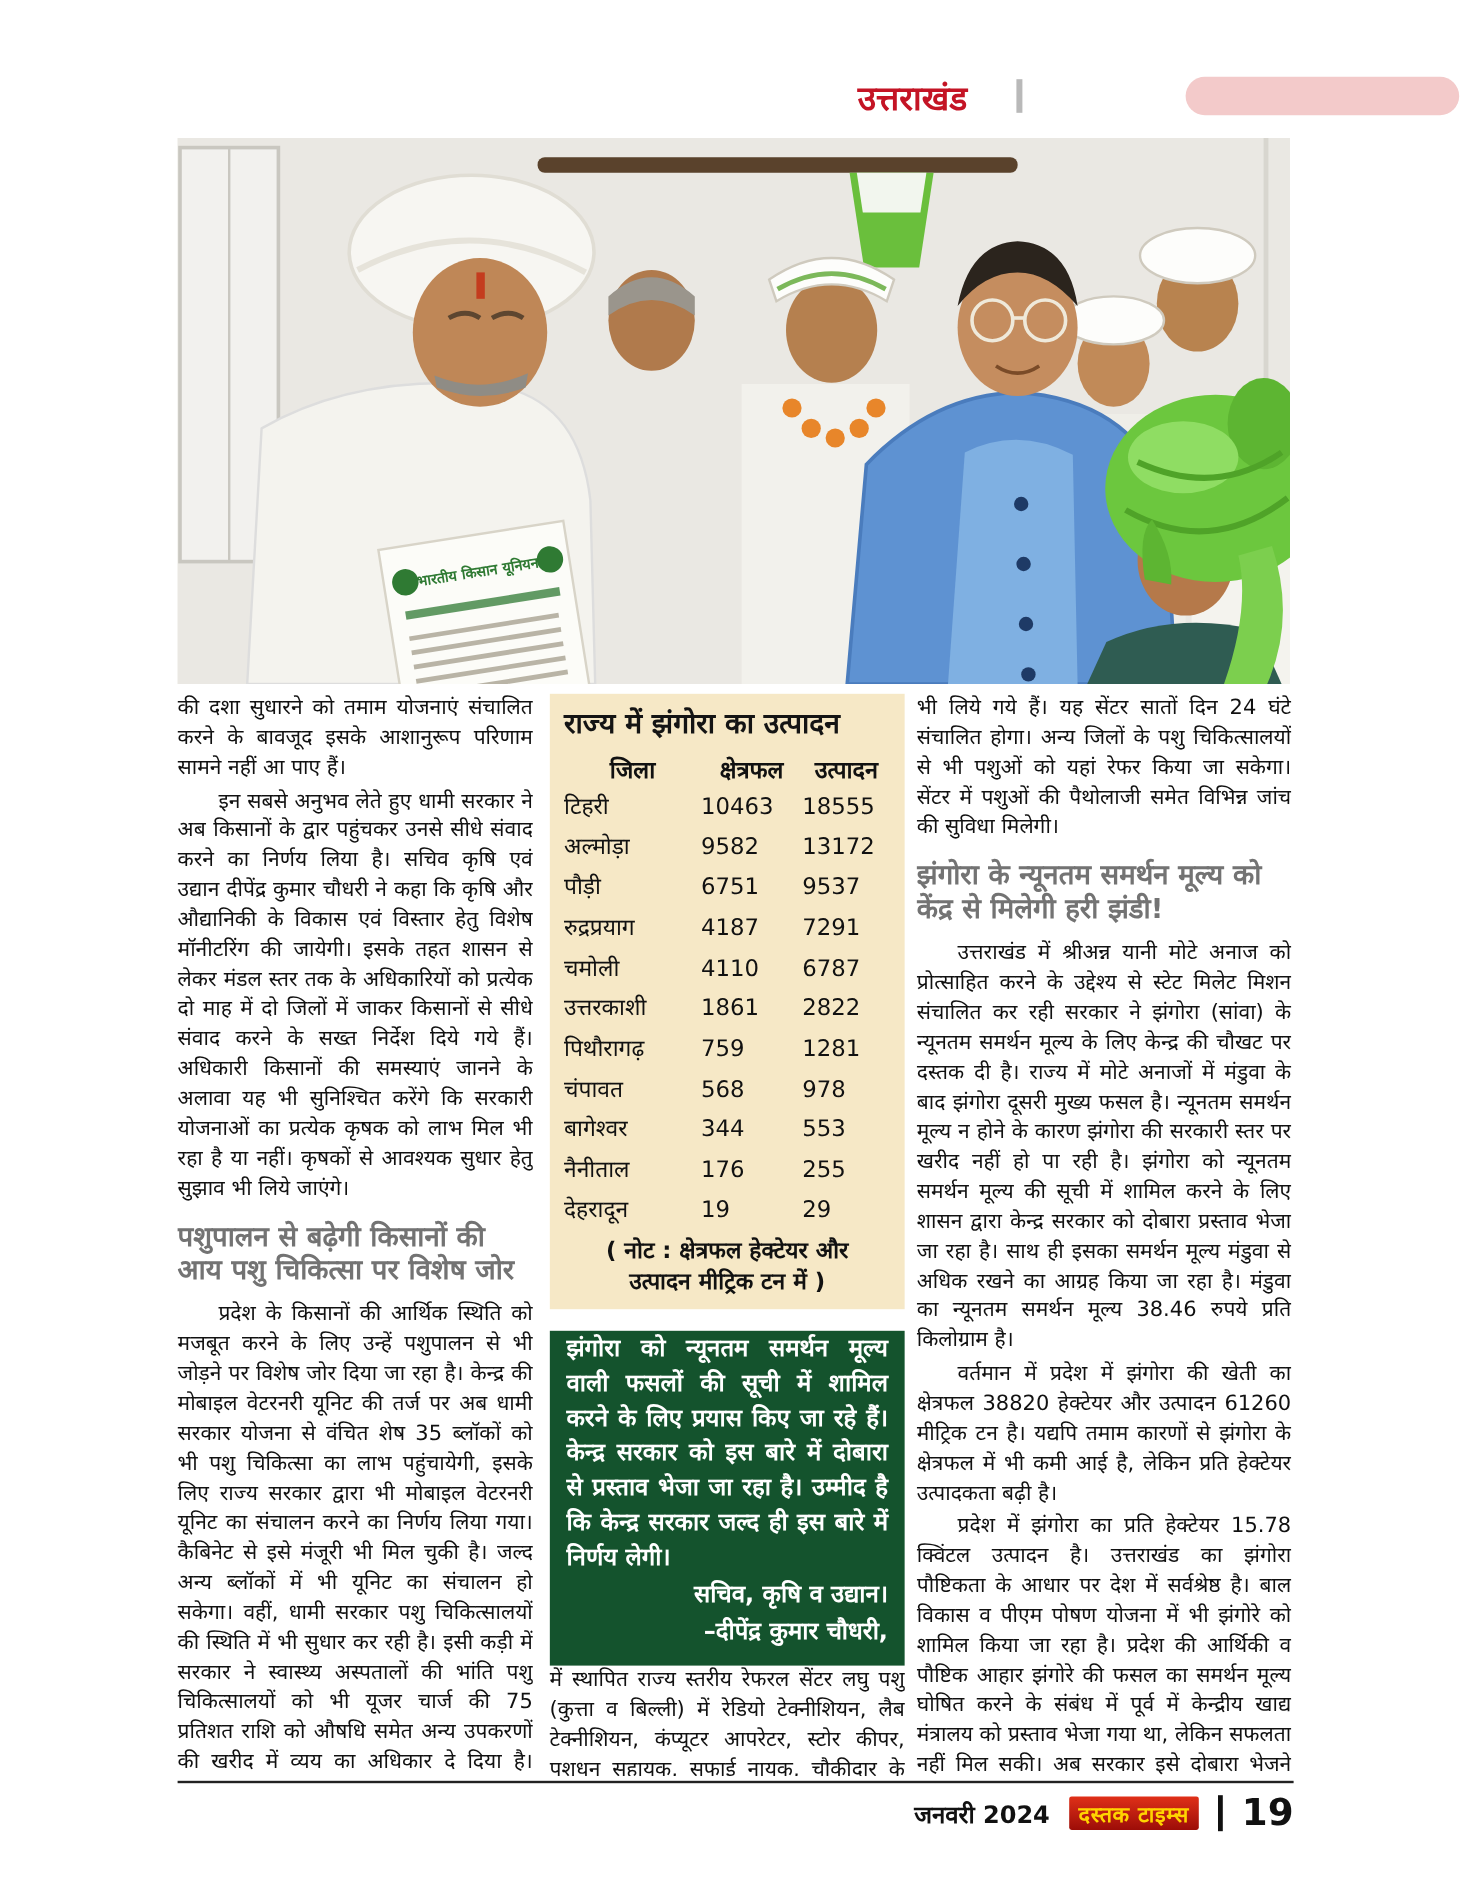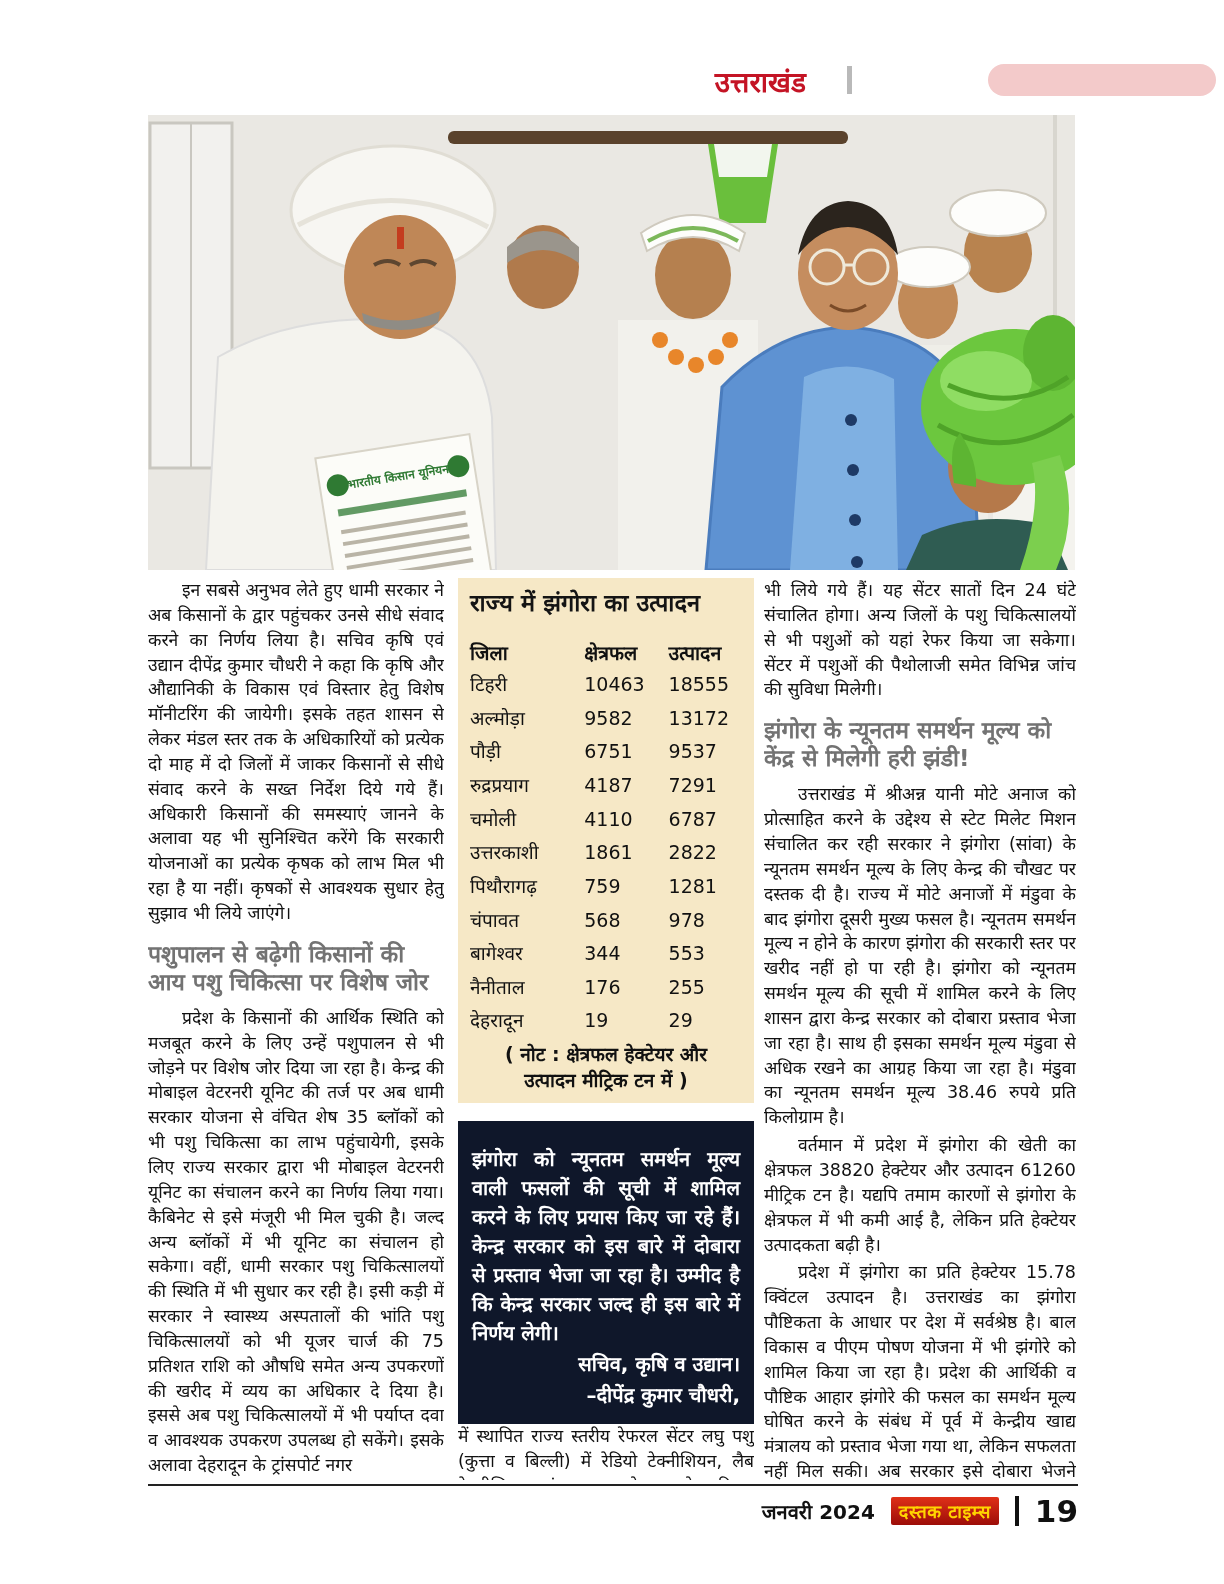--- a/index.html
+++ b/index.html
@@ -17,30 +17,30 @@
   
   .col{position:absolute;top:578px;height:902px;overflow:hidden;text-align:justify;}
   .col-left{left:148px;width:296px;}
   .col-mid{left:458px;width:296px;}
   .col-right{left:764px;width:312px;}
   .col p{margin:0 0 3px 0;font-size:17.5px;line-height:1.42;}
   .col p.ind{text-indent:34px;}
   .subhead{font-weight:bold;font-size:23px;line-height:1.22;margin:14px 0 10px 0;text-align:left;color:#737373;}
   
   .stat-box{background:#f6e8c6;padding:12px 12px 10px 12px;}
-  .stat-title{font-weight:bold;font-size:23.5px;line-height:1.15;margin-bottom:20px;color:#141414;text-align:left;}
+  .stat-title{font-weight:bold;font-size:23.5px;line-height:1.15;margin-bottom:8px;color:#141414;text-align:left;}
   .stat-box table{width:100%;border-collapse:collapse;font-size:19px;}
-  .stat-box th{text-align:left;font-weight:bold;padding:2px 0;font-size:19.5px;}
+  .stat-box th{text-align:center;font-weight:bold;padding:2px 0;font-size:19.5px;}
   .stat-box td{padding:4px 0;line-height:1.35;}
   .stat-box th:nth-child(1),.stat-box td:nth-child(1){width:42%;}
   .stat-box th:nth-child(2),.stat-box td:nth-child(2){width:31%;}
   .stat-box th:nth-child(3),.stat-box td:nth-child(3){width:27%;}
   .stat-note{font-weight:bold;font-size:19px;line-height:1.35;text-align:center;margin-top:4px;}
   
-  .quote-box{margin-top:18px;background:#0f172a;color:#ffffff;padding:24px 14px 14px 14px;
+  .quote-box{margin-top:18px;background:#14532d;color:#ffffff;padding:0 14px 14px 14px;
     font-weight:bold;font-size:20px;line-height:1.45;text-align:justify;}
   .quote-attr{display:block;text-align:right;margin-top:2px;}
   .mid-tail{margin-top:20px;}
   
   .footer{position:absolute;left:148px;top:1484px;width:930px;border-top:2px solid #222;}
   .footer-row{display:flex;justify-content:flex-end;align-items:center;gap:16px;padding-top:7px;}
   .f-date{font-weight:bold;font-size:20px;}
   .f-logo{background:linear-gradient(#e03018,#9c0d08);color:#ffd400;font-weight:bold;font-size:18px;
     padding:2px 8px;border-radius:2px;letter-spacing:0.5px;}
   .f-bar{width:4px;height:30px;background:#111;}
@@ -131,20 +131,21 @@
     <ellipse cx="865" cy="292" rx="92" ry="78" fill="#6cc73e"></ellipse>
     <ellipse cx="905" cy="238" rx="30" ry="38" fill="#5db532"></ellipse>
     <ellipse cx="838" cy="266" rx="46" ry="30" fill="#8fdd63"></ellipse>
     <path d="M790,310 Q860,350 925,300 M800,270 Q865,300 920,262" stroke="#4fa328" stroke-width="5" fill="none"></path>
     <path d="M912,340 Q932,400 908,455 L872,455 Q894,392 884,348 Z" fill="#7ccf4e"></path>
     <path d="M806,368 Q800,330 812,318 Q830,346 828,372 Z" fill="#5db532"></path>
   </svg>
 </div>
 
 <div class="col col-left">
+  <p><span>की दशा सुधारने को तमाम योजनाएं संचालित करने के बावजूद इसके आशानुरूप परिणाम सामने नहीं आ पाए हैं।</span></p>
   <p class="ind"><span>इन सबसे अनुभव लेते हुए धामी सरकार ने अब किसानों के द्वार पहुंचकर उनसे सीधे संवाद करने का निर्णय लिया है। सचिव कृषि एवं उद्यान दीपेंद्र कुमार चौधरी ने कहा कि कृषि और औद्यानिकी के विकास एवं विस्तार हेतु विशेष मॉनीटरिंग की जायेगी। इसके तहत शासन से लेकर मंडल स्तर तक के अधिकारियों को प्रत्येक दो माह में दो जिलों में जाकर किसानों से सीधे संवाद करने के सख्त निर्देश दिये गये हैं। अधिकारी किसानों की समस्याएं जानने के अलावा यह भी सुनिश्चित करेंगे कि सरकारी योजनाओं का प्रत्येक कृषक को लाभ मिल भी रहा है या नहीं। कृषकों से आवश्यक सुधार हेतु सुझाव भी लिये जाएंगे।</span></p>
   <div class="subhead">पशुपालन से बढ़ेगी किसानों की आय पशु चिकित्सा पर विशेष जोर</div>
   <p class="ind"><span>प्रदेश के किसानों की आर्थिक स्थिति को मजबूत करने के लिए उन्हें पशुपालन से भी जोड़ने पर विशेष जोर दिया जा रहा है। केन्द्र की मोबाइल वेटरनरी यूनिट की तर्ज पर अब धामी सरकार योजना से वंचित शेष 35 ब्लॉकों को भी पशु चिकित्सा का लाभ पहुंचायेगी, इसके लिए राज्य सरकार द्वारा भी मोबाइल वेटरनरी यूनिट का संचालन करने का निर्णय लिया गया। कैबिनेट से इसे मंजूरी भी मिल चुकी है। जल्द अन्य ब्लॉकों में भी यूनिट का संचालन हो सकेगा। वहीं, धामी सरकार पशु चिकित्सालयों की स्थिति में भी सुधार कर रही है। इसी कड़ी में सरकार ने स्वास्थ्य अस्पतालों की भांति पशु चिकित्सालयों को भी यूजर चार्ज की 75 प्रतिशत राशि को औषधि समेत अन्य उपकरणों की खरीद में व्यय का अधिकार दे दिया है। इससे अब पशु चिकित्सालयों में भी पर्याप्त दवा व आवश्यक उपकरण उपलब्ध हो सकेंगे। इसके अलावा देहरादून के ट्रांसपोर्ट नगर</span></p>
 </div>
 
 <div class="col col-mid">
   <div class="stat-box">
     <div class="stat-title">राज्य में झंगोरा का उत्पादन</div>
     <table>
       <thead>

